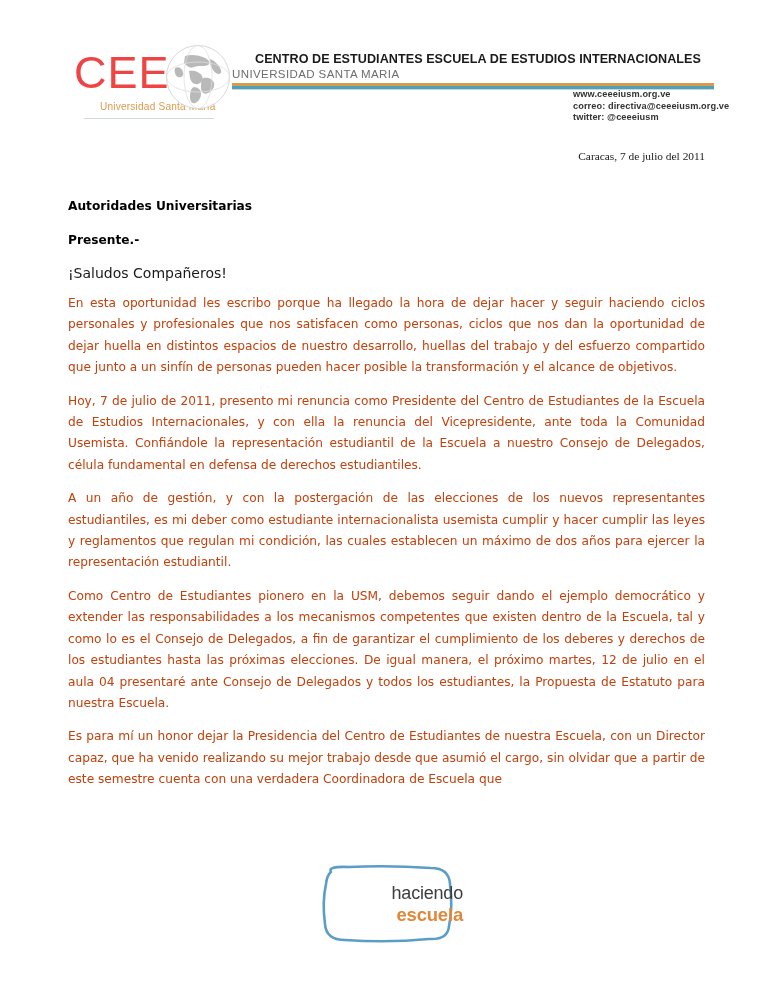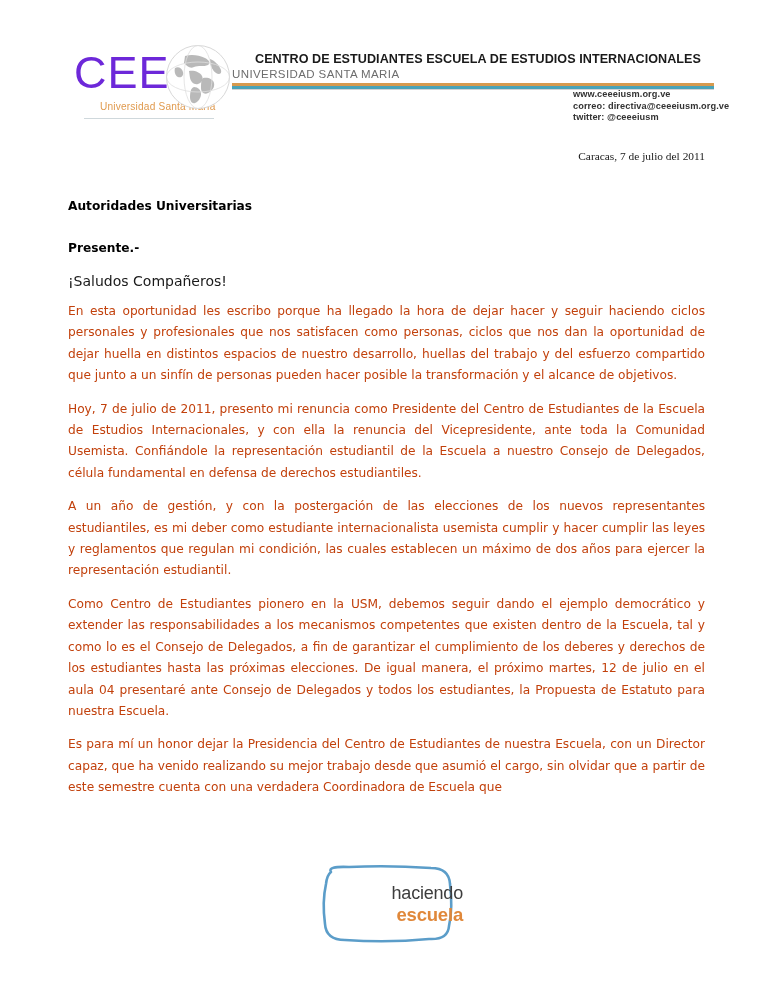--- a/index.html
+++ b/index.html
@@ -43,21 +43,21 @@
     position: absolute;
     left: 0;
     top: 2px;
     font-family: "Liberation Sans", sans-serif;
     font-size: 45px;
     letter-spacing: 1px;
     line-height: 45px;
     font-weight: 400;
     white-space: nowrap;
   }
-  .logo-ceeei .teal { color: #6d28d9; }
+  .logo-ceeei .teal { color: #ef4444; }
   .logo-ceeei .orange { color: #e08a3c; }
   .logo-sub {
     position: absolute;
     left: 26px;
     top: 52px;
     font-family: "Liberation Sans", sans-serif;
     font-size: 11px;
     color: #e09a4e;
     letter-spacing: 0.2px;
     white-space: nowrap;
@@ -163,21 +163,21 @@
 
   .addressee {
     font-weight: bold;
     font-size: 12.2px;
     line-height: 21px;
     color: #000;
   }
   .presente {
     font-weight: bold;
     font-size: 12.2px;
-    margin-top: 24px;
+    margin-top: 16px;
     color: #000;
   }
   .greeting {
     font-size: 14px;
     margin-top: 18px;
     color: #1a1a1a;
   }
 
   p.body-par {
     font-size: 12.2px;

